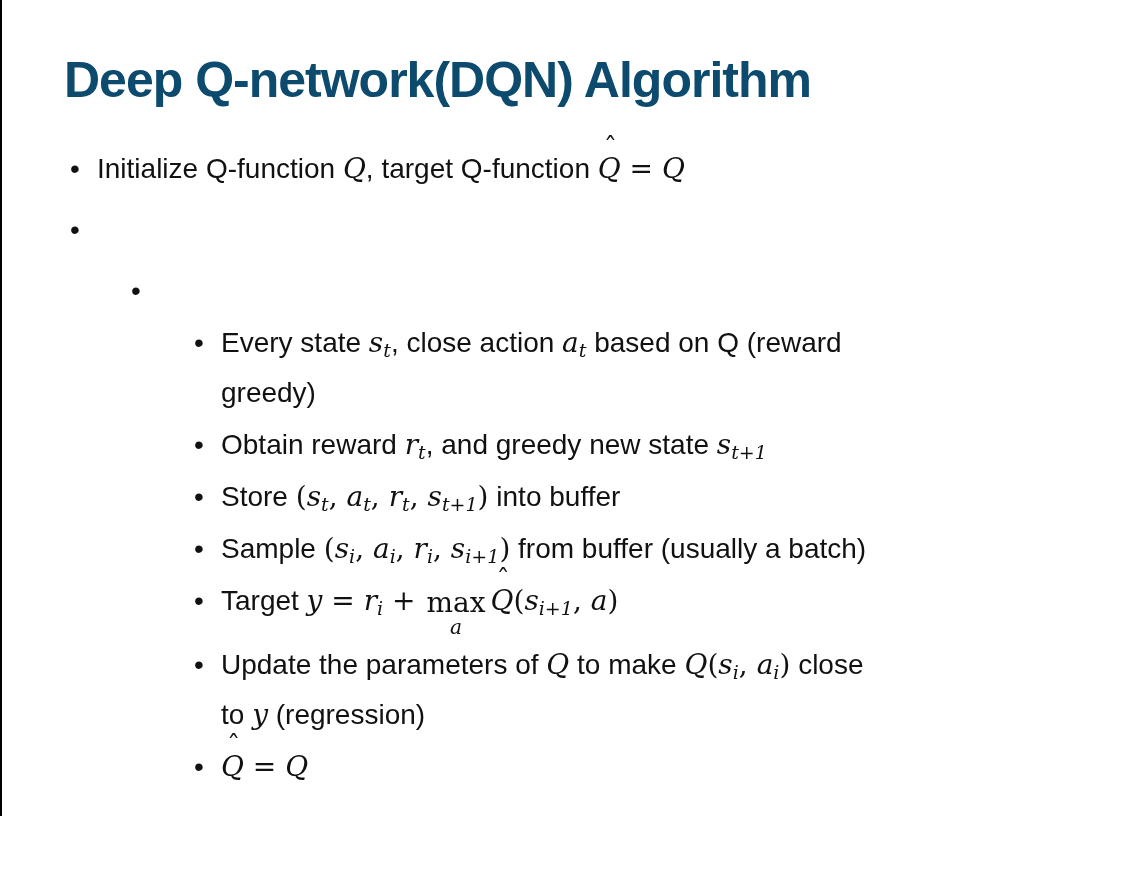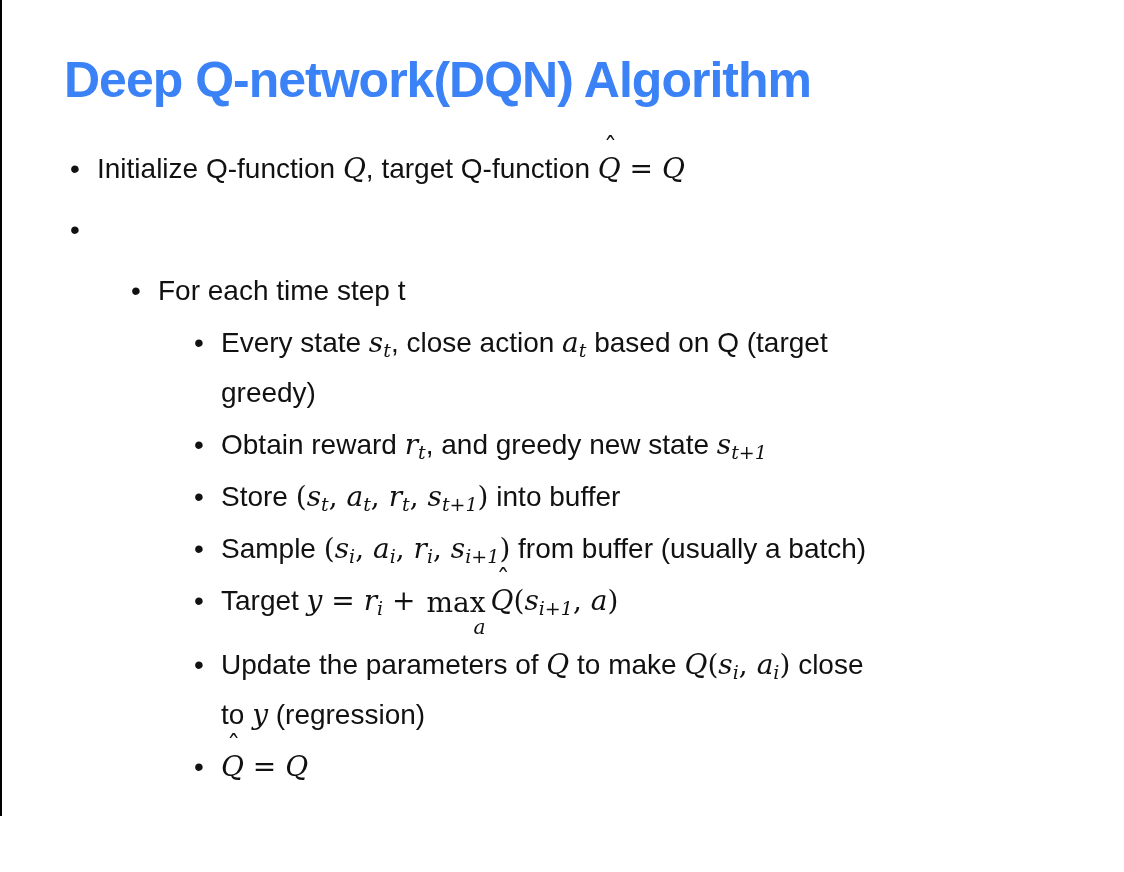--- a/index.html
+++ b/index.html
@@ -25,21 +25,21 @@
   }
   .slide {
     padding: 52px 34px 0 64px;
   }
   .slide-title {
     margin: 0 0 36px 0;
     font-size: 50px;
     line-height: 1.12;
     font-weight: 700;
     letter-spacing: -1px;
-    color: #3b82f6;
+    color: #0c4a6e;
     font-family: "Liberation Sans", sans-serif;
   }
   .bullets {
     font-size: 28px;
     line-height: 50px;
   }
   .bullet {
     display: flex;
     align-items: flex-start;
   }
@@ -79,21 +79,21 @@
     position: absolute;
     left: 55%;
     top: -0.38em;
     transform: translateX(-50%);
     font-style: normal;
     font-size: 0.95em;
     line-height: 1;
   }
   .limop {
     display: inline-block;
-    text-align: right;
+    text-align: center;
     vertical-align: -24px;
     line-height: 1.05;
     margin: 0 5px 0 2px;
   }
   .limop-op {
     display: block;
     font-family: "DejaVu Serif", serif;
     font-style: normal;
   }
   .limop-under {
@@ -113,25 +113,24 @@
   <div class="bullets" id="bullet-list">
       <div class="bullet level-1">
         <span class="marker">•</span>
         <div class="content"><span class="txt">Initialize Q-function </span><span class="math">Q</span><span class="txt">, target Q-function </span><span class="math"><span class="acc-wrap"><span class="acc">ˆ</span><span>Q</span></span></span><span class="mup"> = </span><span class="math">Q</span></div>
       </div>
       <div class="bullet level-1">
         <span class="marker">•</span>
       </div>
       <div class="bullet level-2">
         <span class="marker">•</span>
-        <div class="content"><span class="txt">For each time step t</span></div>
       </div>
       <div class="bullet level-3">
         <span class="marker">•</span>
-        <div class="content"><span class="txt">Every state </span><span class="math">s<sub class="msub">t</sub></span><span class="txt">, close action </span><span class="math">a<sub class="msub">t</sub></span><span class="txt"> based on Q (target</span><br><span class="txt">greedy)</span></div>
+        <div class="content"><span class="txt">Every state </span><span class="math">s<sub class="msub">t</sub></span><span class="txt">, close action </span><span class="math">a<sub class="msub">t</sub></span><span class="txt"> based on Q (reward</span><br><span class="txt">greedy)</span></div>
       </div>
       <div class="bullet level-3">
         <span class="marker">•</span>
         <div class="content"><span class="txt">Obtain reward </span><span class="math">r<sub class="msub">t</sub></span><span class="txt">, and greedy new state </span><span class="math">s<sub class="msub">t+1</sub></span></div>
       </div>
       <div class="bullet level-3">
         <span class="marker">•</span>
         <div class="content"><span class="txt">Store </span><span class="mup">(</span><span class="math">s<sub class="msub">t</sub></span><span class="mup">, </span><span class="math">a<sub class="msub">t</sub></span><span class="mup">, </span><span class="math">r<sub class="msub">t</sub></span><span class="mup">, </span><span class="math">s<sub class="msub">t+1</sub></span><span class="mup">)</span><span class="txt"> into buffer</span></div>
       </div>
       <div class="bullet level-3">

